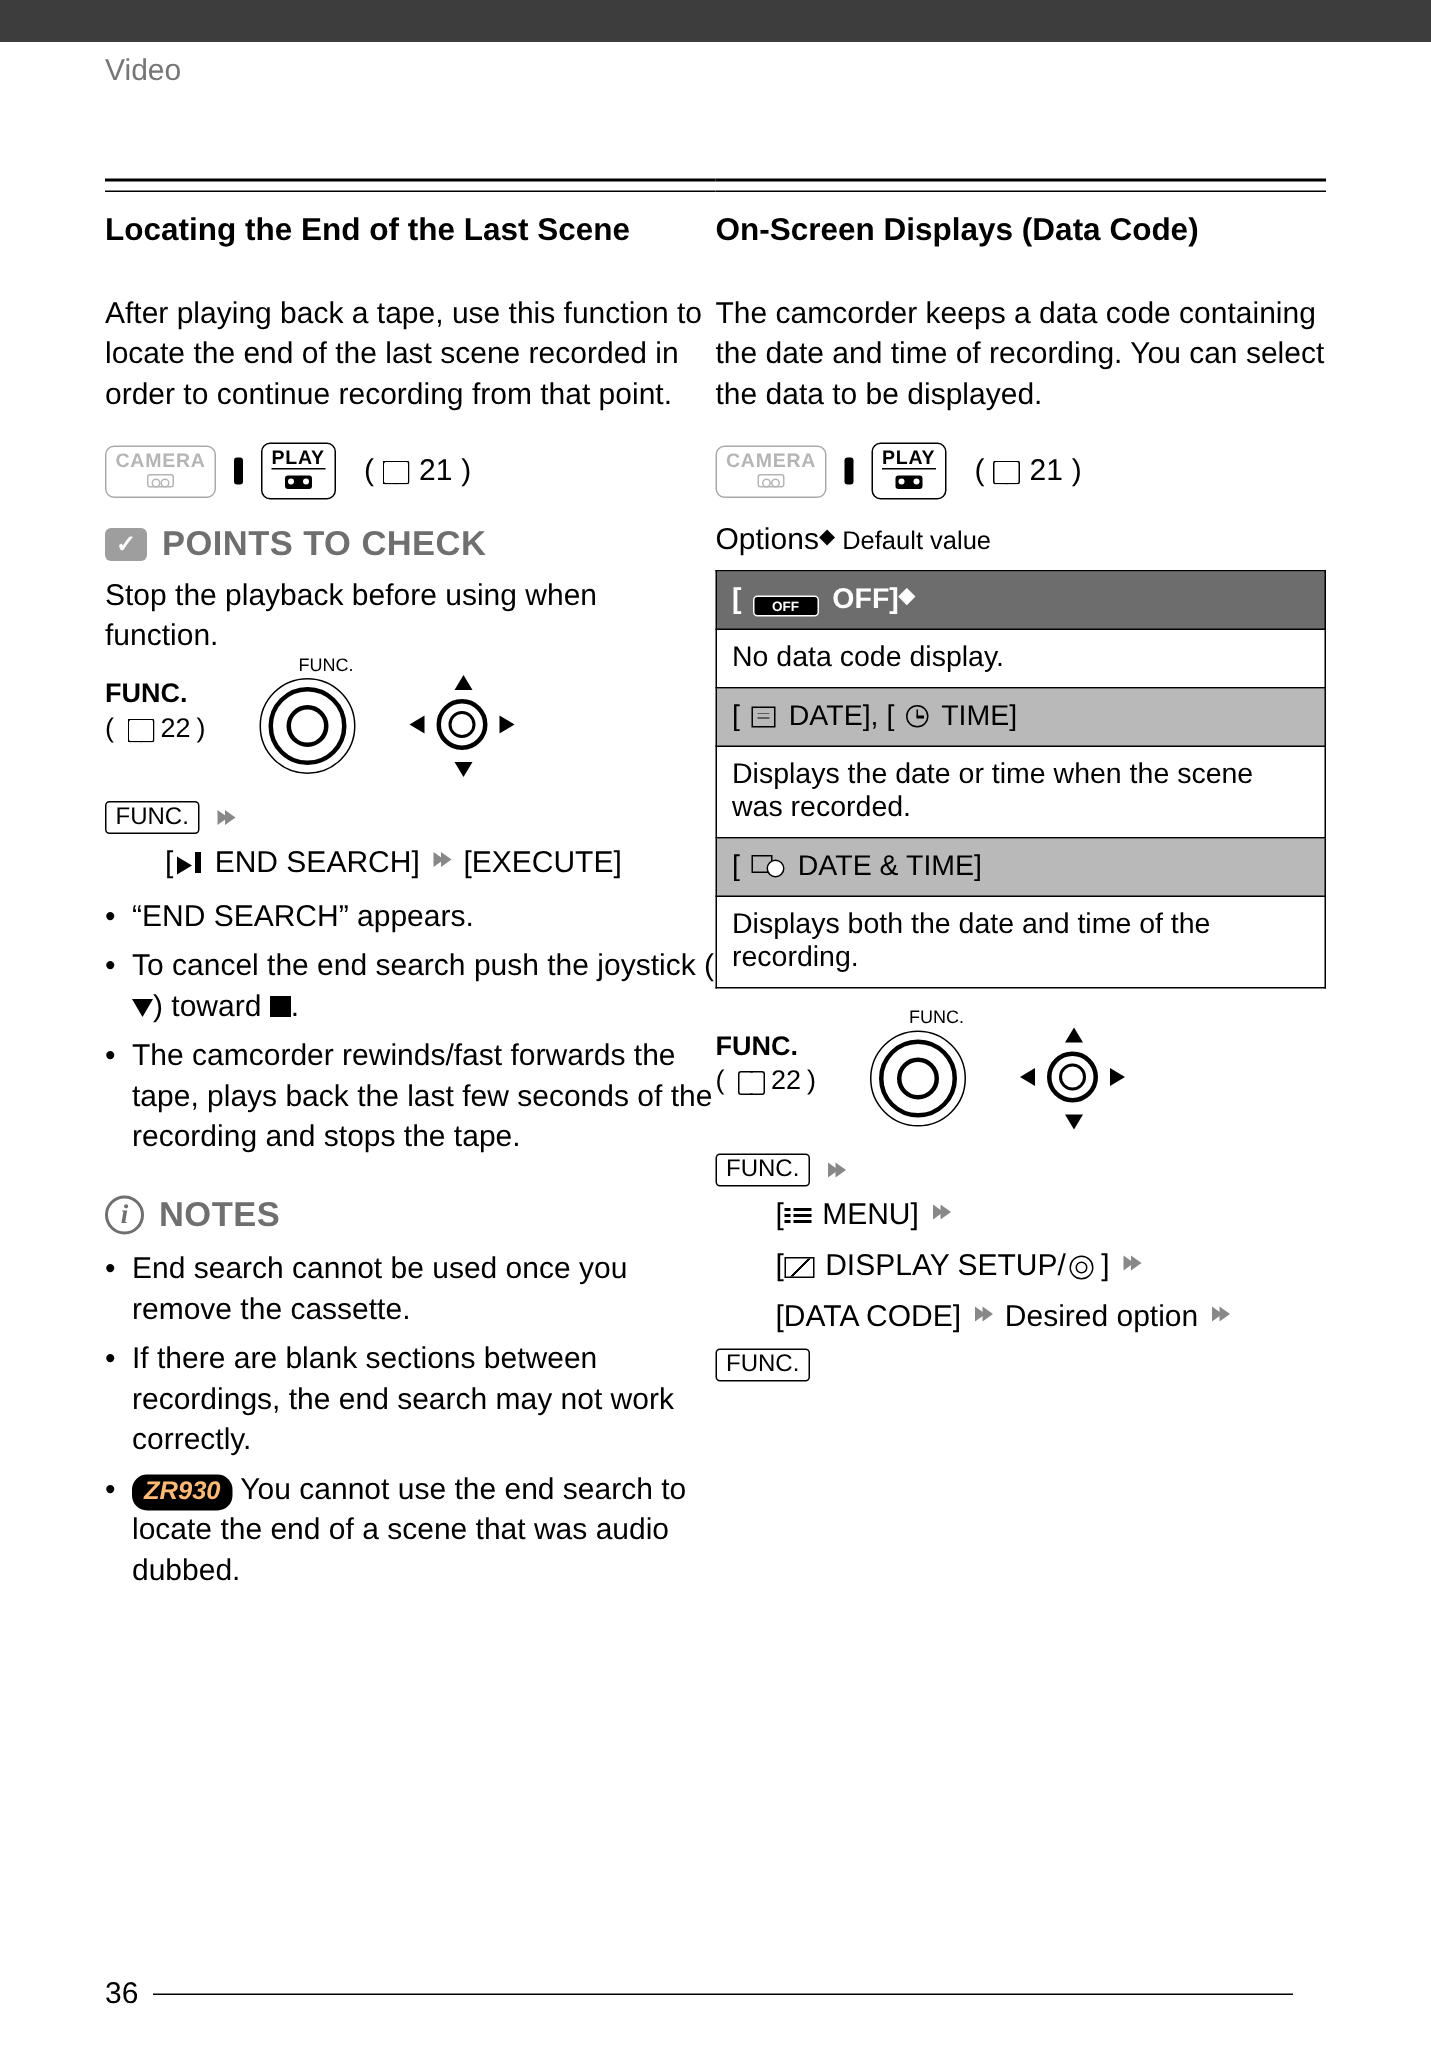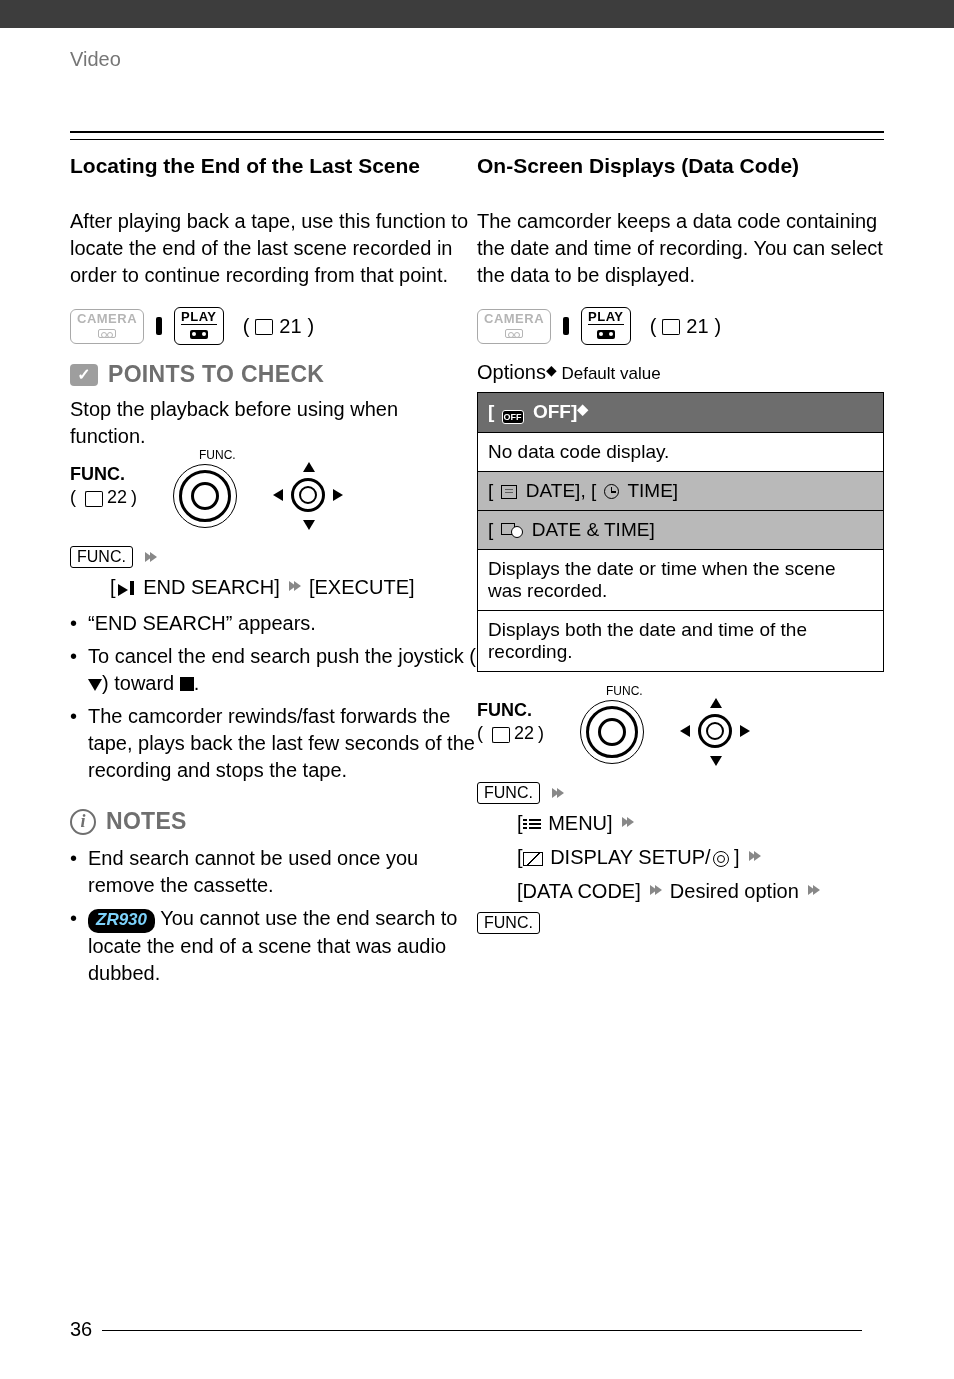--- a/index.html
+++ b/index.html
@@ -1,18 +1,18 @@
 <!DOCTYPE html>
 <html><head>
 <meta charset="utf-8">
 <style>
   * { box-sizing: border-box; margin: 0; padding: 0; }
   html, body { width: 954px; height: 1379px; background: #fff; font-family: Helvetica, Arial, sans-serif; color: #000; }
   .top-bar { width: 100%; height: 28px; background: #3d3d3d; }
-  .header-section { padding: 20px 0 0 70px; }
+  .header-section { padding: 8px 0 0 70px; }
   .section-label { font-size: 20px; color: #767676; font-weight: 400; }
   .content { display: flex; padding: 60px 70px 0 70px; }
   .col { flex: 1; min-width: 0; }
   .rule { border-top: 2px solid #000; margin-bottom: 6px; }
   .subrule { border-top: 1px solid #000; margin-bottom: 14px; }
   h2 { font-size: 21px; font-weight: 700; margin-bottom: 30px; }
   .body-text { font-size: 20px; line-height: 1.35; margin-bottom: 18px; }
   .mode-row { display: flex; align-items: center; gap: 8px; margin-bottom: 16px; }
   .mode-box { border: 1.5px solid #a9a9a9; border-radius: 6px; padding: 2px 6px; text-align: center; line-height: 1; }
   .mode-box.inactive { color: #b5b5b5; }
@@ -55,31 +55,31 @@
   .step-line { font-size:20px; line-height:1.5; margin:4px 0; padding-left:40px; }
   .chev { display:inline-flex; width:18px; height:18px; align-items:center; justify-content:center; }
   .chev svg { display:block; }
   ul.bullets { list-style:none; padding:0; margin:6px 0; }
   ul.bullets > li { font-size:20px; line-height:1.35; padding-left:18px; position:relative; margin-bottom:6px; }
   ul.bullets > li::before { content:"•"; position:absolute; left:0; }
   .notes-heading { display:flex; align-items:center; gap:10px; margin:24px 0 10px; }
   .info-badge { width:26px; height:26px; border:2px solid #6f6f6f; border-radius:50%; display:flex; align-items:center; justify-content:center; font-family:Georgia, serif; font-style: italic; font-weight:700; font-size:18px; color:#6f6f6f; }
   .inline-stop { display:inline-block; width:14px; height:14px; background:#000; vertical-align:-1px; }
   .inline-tri-down { display:inline-block; width:0; height:0; border-left:7px solid transparent; border-right:7px solid transparent; border-top:12px solid #000; vertical-align:-1px; }
-  .model-pill { display:inline-block; background:#000; color:#7dd3fc; border-radius:10px; padding:0 8px 1px; font-size:17px; font-style:italic; font-weight:700; }
+  .model-pill { display:inline-block; background:#000; color:#fdba74; border-radius:10px; padding:0 8px 1px; font-size:17px; font-style:italic; font-weight:700; }
   .options-row { display:flex; justify-content:flex-start; align-items:baseline; margin:6px 0 8px; }
   .options-row .lbl { font-size:20px; font-weight:400; }
   .options-row .def { font-size:17px; }
   .diamond { display:inline-block; font-size:14px; transform:translateY(-4px); }
   table.opts { width:100%; border-collapse:collapse; font-size:19px; }
   table.opts td, table.opts th { border:1px solid #000; padding:8px 10px; text-align:left; vertical-align:middle; }
   table.opts th { background:#6d6d6d; color:#fff; font-weight:700; }
   table.opts .sub { background:#b9b9b9; font-weight:400; }
   .mini-icon { display:inline-flex; width:20px; height:14px; border:1.5px solid currentColor; border-radius:2px; vertical-align:-2px; margin:0 4px 0 2px; align-items:center; justify-content:center; font-size:9px; font-weight:700; }
-  .mini-off { background:#fff; color:#000; width:22px; border-radius:3px; }
+  .mini-off { background:#fff; color:#000; width:44px; border-radius:3px; }
   th .mini-off { background:#000; color:#fff; border-color:#fff; }
   .clock { display:inline-block; width:15px; height:15px; border:1.5px solid #000; border-radius:50%; position:relative; vertical-align:-2px; margin:0 4px 0 2px; }
   .clock::before { content:""; position:absolute; left:6px; top:2px; width:1.5px; height:5px; background:#000; }
   .clock::after  { content:""; position:absolute; left:6px; top:6px; width:5px; height:1.5px; background:#000; }
   .cal { display:inline-block; width:16px; height:14px; border:1.5px solid #000; vertical-align:-2px; margin:0 4px 0 2px; position:relative; }
   .cal::before { content:""; position:absolute; inset:3px; background:repeating-linear-gradient(#000 0 1px, transparent 1px 3px); opacity:.5; }
   .cal-clock { display:inline-block; width:22px; height:15px; position:relative; vertical-align:-2px; margin:0 4px 0 2px; }
   .cal-clock .c1 { position:absolute; left:0; top:0; width:14px; height:12px; border:1.5px solid #000; }
   .cal-clock .c2 { position:absolute; right:0; bottom:0; width:12px; height:12px; border:1.5px solid #000; border-radius:50%; background:#fff; }
   .menu-icon { display:inline-block; width:18px; height:14px; vertical-align:-2px; margin-right:2px; position:relative; }
@@ -180,20 +180,21 @@
       </li>
       <li>The camcorder rewinds/fast forwards the tape, plays back the last few seconds of the recording and stops the tape.</li>
     </ul>
 
     <div class="notes-heading">
       <span class="info-badge">i</span>
       <span class="heading-caps">NOTES</span>
     </div>
     <ul class="bullets">
       <li>End search cannot be used once you remove the cassette.</li>
+      <li>If there are blank sections between recordings, the end search may not work correctly.</li>
       <li>
         <span class="model-pill">ZR930</span><span> You cannot use the end search to locate the end of a scene that was audio dubbed.</span>
       </li>
     </ul>
   </div>
 
   <div class="col">
     <div class="rule"></div>
       <div class="subrule"></div>
     <h2>On-Screen Displays (Data Code)</h2>
@@ -220,24 +221,24 @@
           <tr>
             <th>[ <span class="mini-icon mini-off">OFF</span> <span>OFF]</span><span class="diamond" style="color:#fff">◆</span></th>
           </tr>
       <tr>
             <td>No data code display.</td>
           </tr>
       <tr>
             <td class="sub">[ <span class="cal"></span> <span>DATE], [</span> <span class="clock"></span> <span>TIME]</span></td>
           </tr>
       <tr>
+            <td>Displays the date or time when the scene was recorded.</td>
+          </tr>
+      <tr>
             <td class="sub">[ <span class="cal-clock"><span class="c1"></span><span class="c2"></span></span> <span>DATE &amp; TIME]</span></td>
-          </tr>
-      <tr>
-            <td>Displays the date or time when the scene was recorded.</td>
           </tr>
       <tr>
             <td>Displays both the date and time of the recording.</td>
           </tr>
     </tbody>
       </table>
 
     <div class="func-row" style="margin-top:28px">
       <div>
         <div class="func-left">FUNC.</div>

